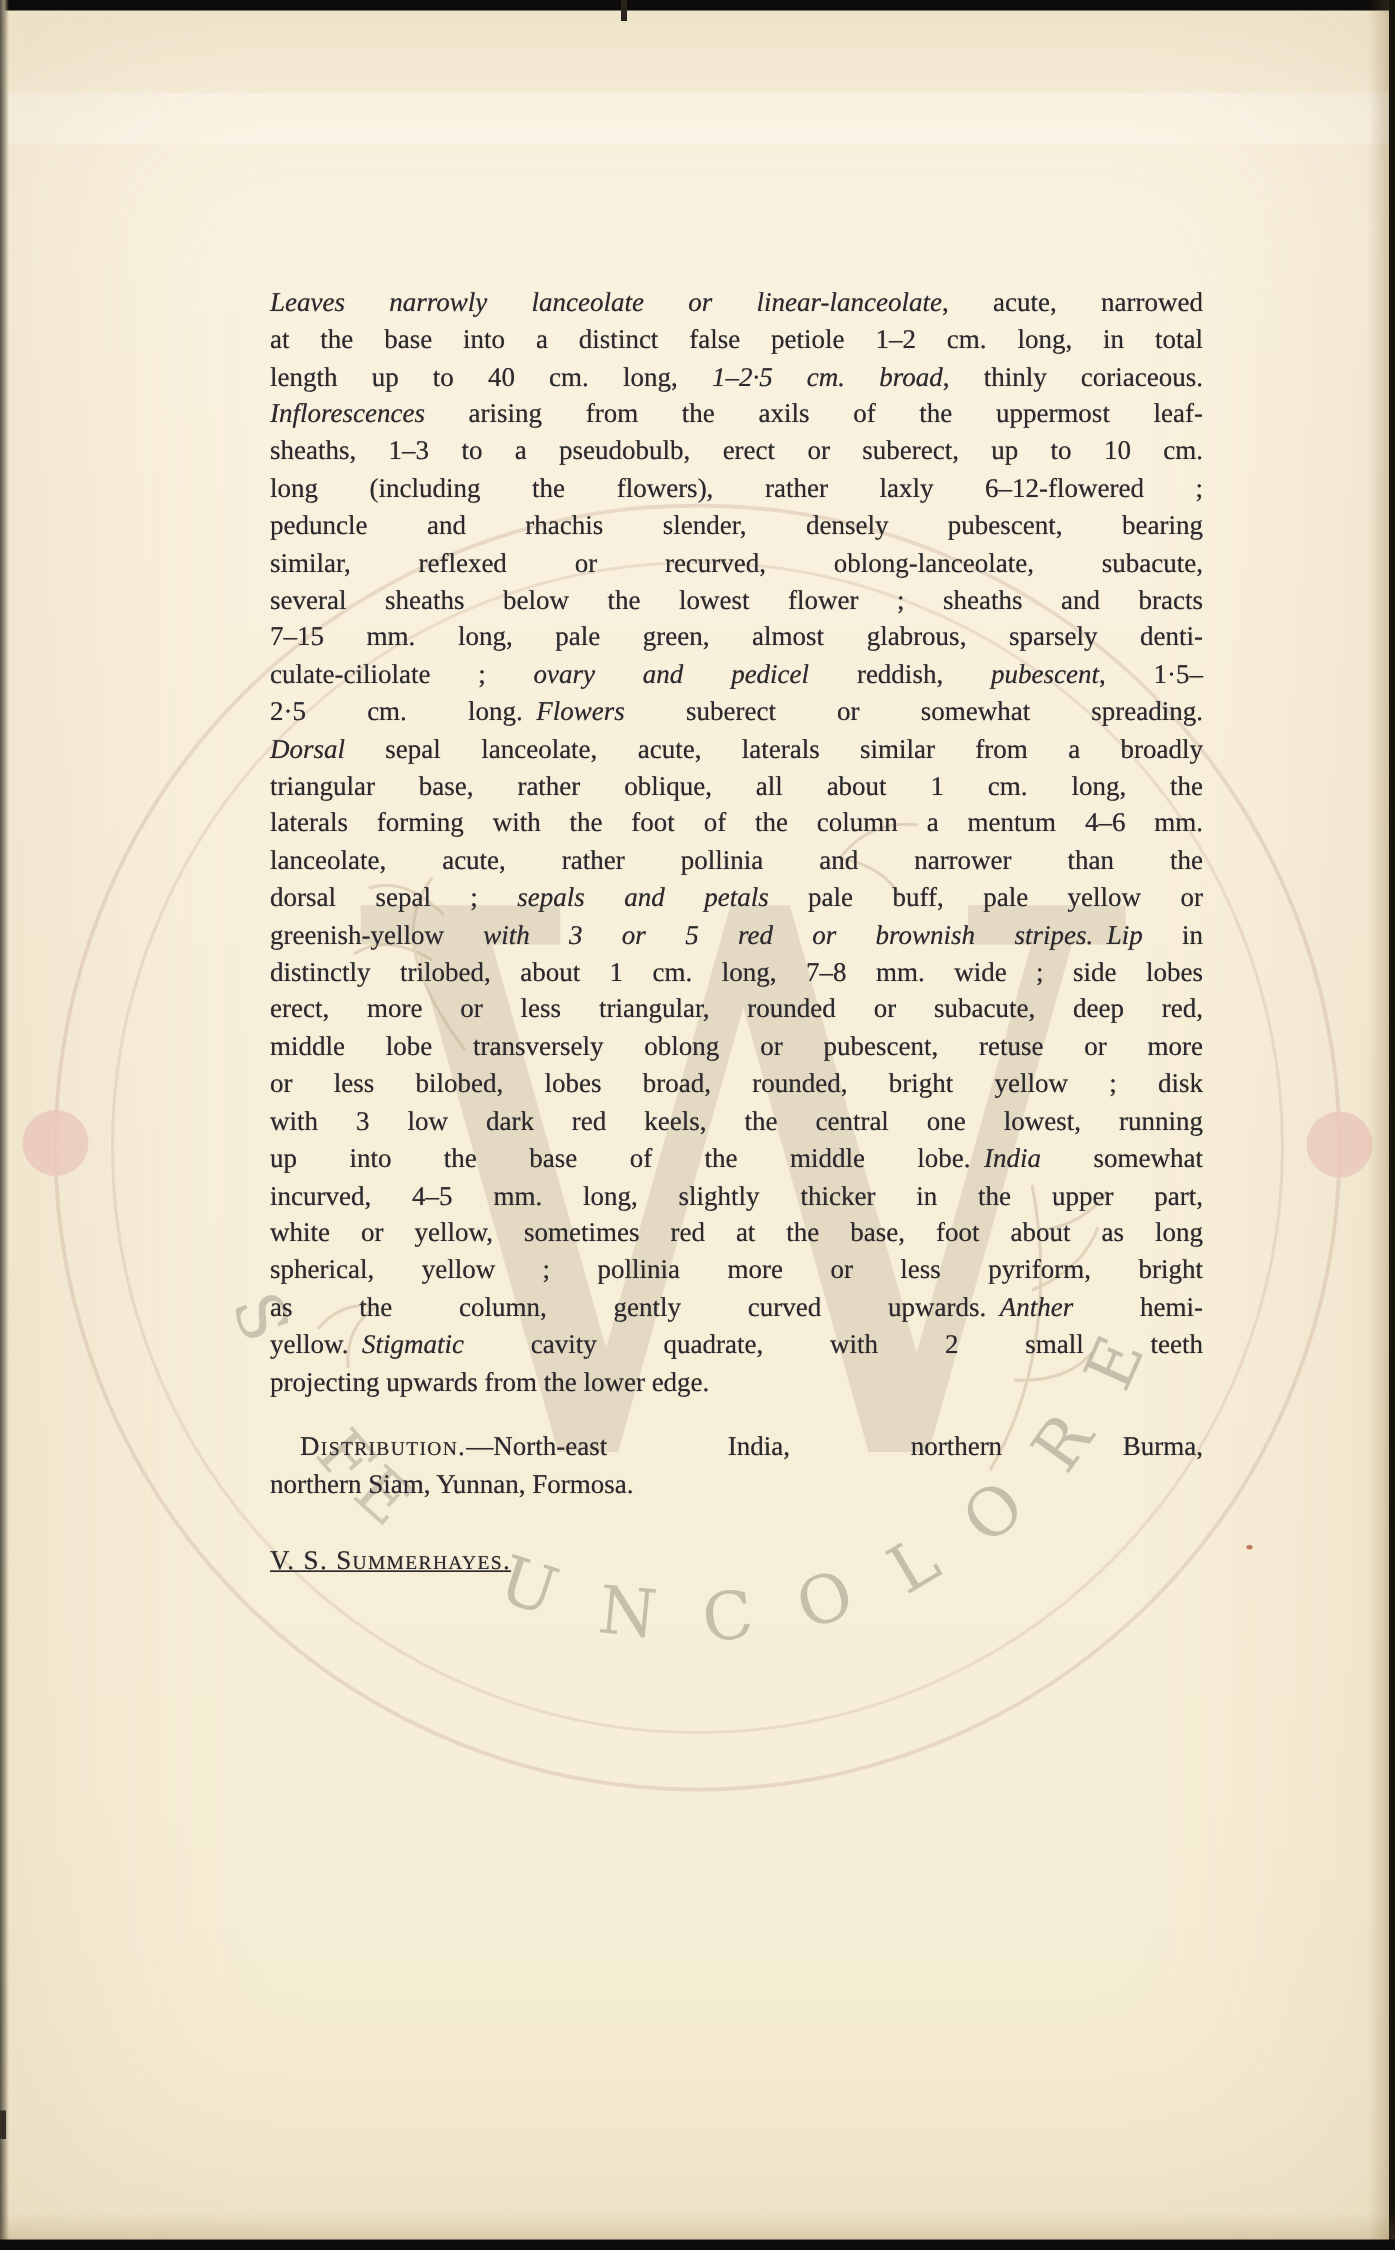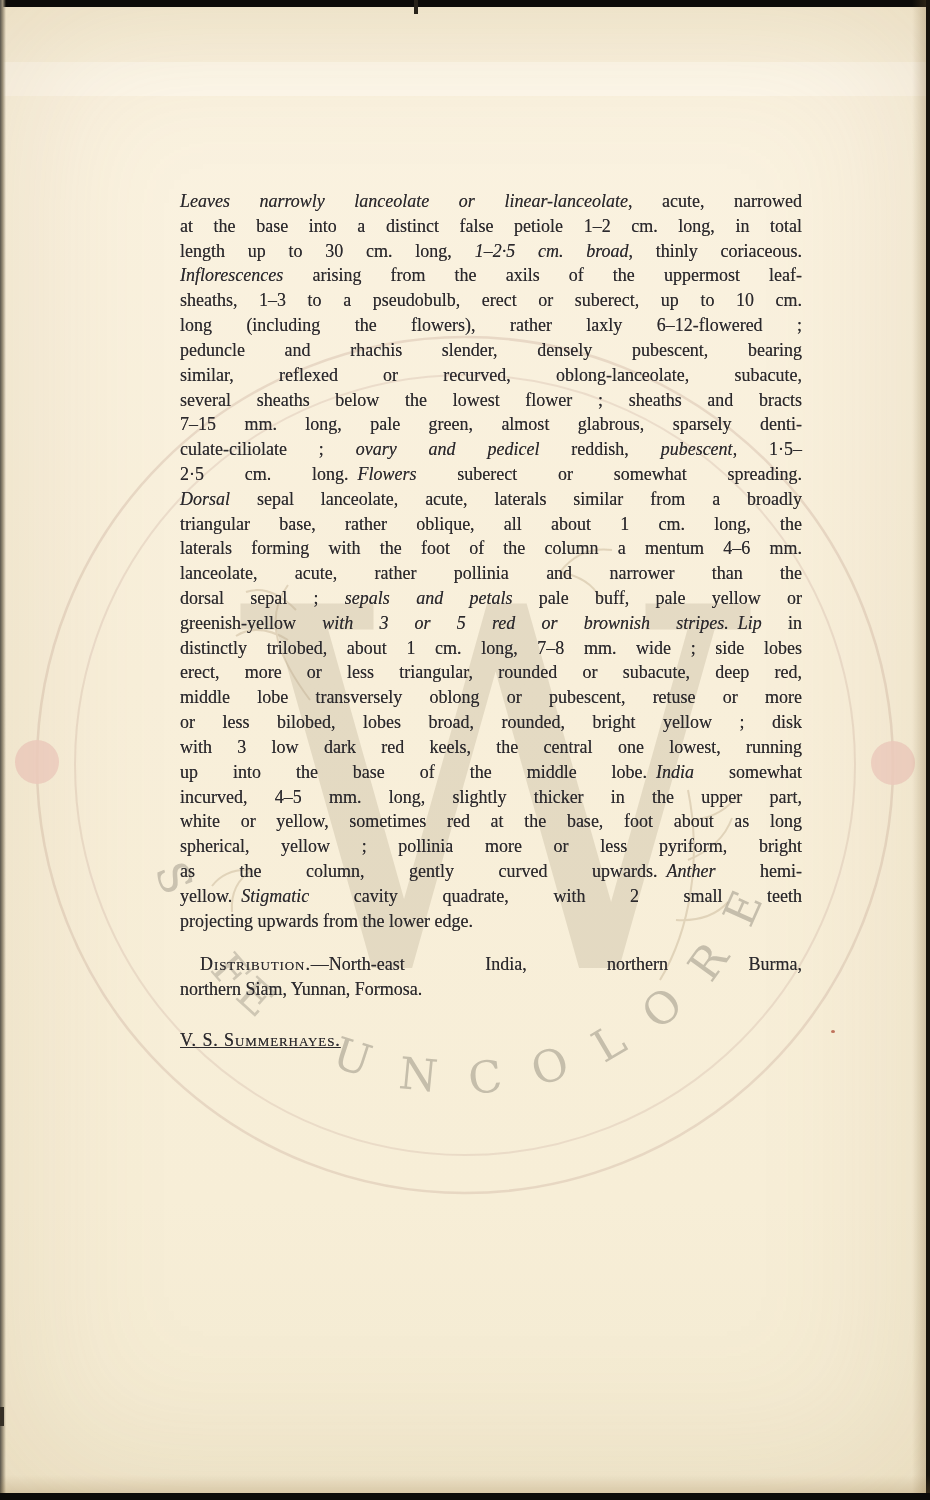--- a/index.html
+++ b/index.html
@@ -78,21 +78,21 @@
     <text font-family="'DejaVu Serif',serif" font-size="44" letter-spacing="34" fill="#9e9788" opacity="0.55">
       <textPath href="#ringPath" startOffset="290">UNCOLORED</textPath>
     </text>
   </svg>
 
   <div class="text-block">
 
     <div class="para">
         <div class="ln just"><span class="i">Leaves narrowly lanceolate or linear-lanceolate</span><span>, acute, narrowed</span></div>
         <div class="ln just"><span>at the base into a distinct false petiole 1–2 cm. long, in total</span></div>
-        <div class="ln just"><span>length up to 30 cm. long, </span><span class="i">1–2·5 cm. broad</span><span>, thinly coriaceous.</span></div>
+        <div class="ln just"><span>length up to 40 cm. long, </span><span class="i">1–2·5 cm. broad</span><span>, thinly coriaceous.</span></div>
         <div class="ln just"><span class="i">Inflorescences</span><span> arising from the axils of the uppermost leaf-</span></div>
         <div class="ln just"><span>sheaths, 1–3 to a pseudobulb, erect or suberect, up to 10 cm.</span></div>
         <div class="ln just"><span>long (including the flowers), rather laxly 6–12-flowered ;</span></div>
         <div class="ln just"><span>peduncle and rhachis slender, densely pubescent, bearing</span></div>
         <div class="ln just"><span>similar, reflexed or recurved, oblong-lanceolate, subacute,</span></div>
         <div class="ln just"><span>several sheaths below the lowest flower ; sheaths and bracts</span></div>
         <div class="ln just"><span>7–15 mm. long, pale green, almost glabrous, sparsely denti-</span></div>
         <div class="ln just"><span>culate-ciliolate ; </span><span class="i">ovary and pedicel</span><span> reddish, </span><span class="i">pubescent</span><span>, 1·5–</span></div>
         <div class="ln just"><span>2·5 cm. long. </span><span class="i">Flowers</span><span> suberect or somewhat spreading.</span></div>
         <div class="ln just"><span class="i">Dorsal</span><span> sepal lanceolate, acute, laterals similar from a broadly</span></div>

